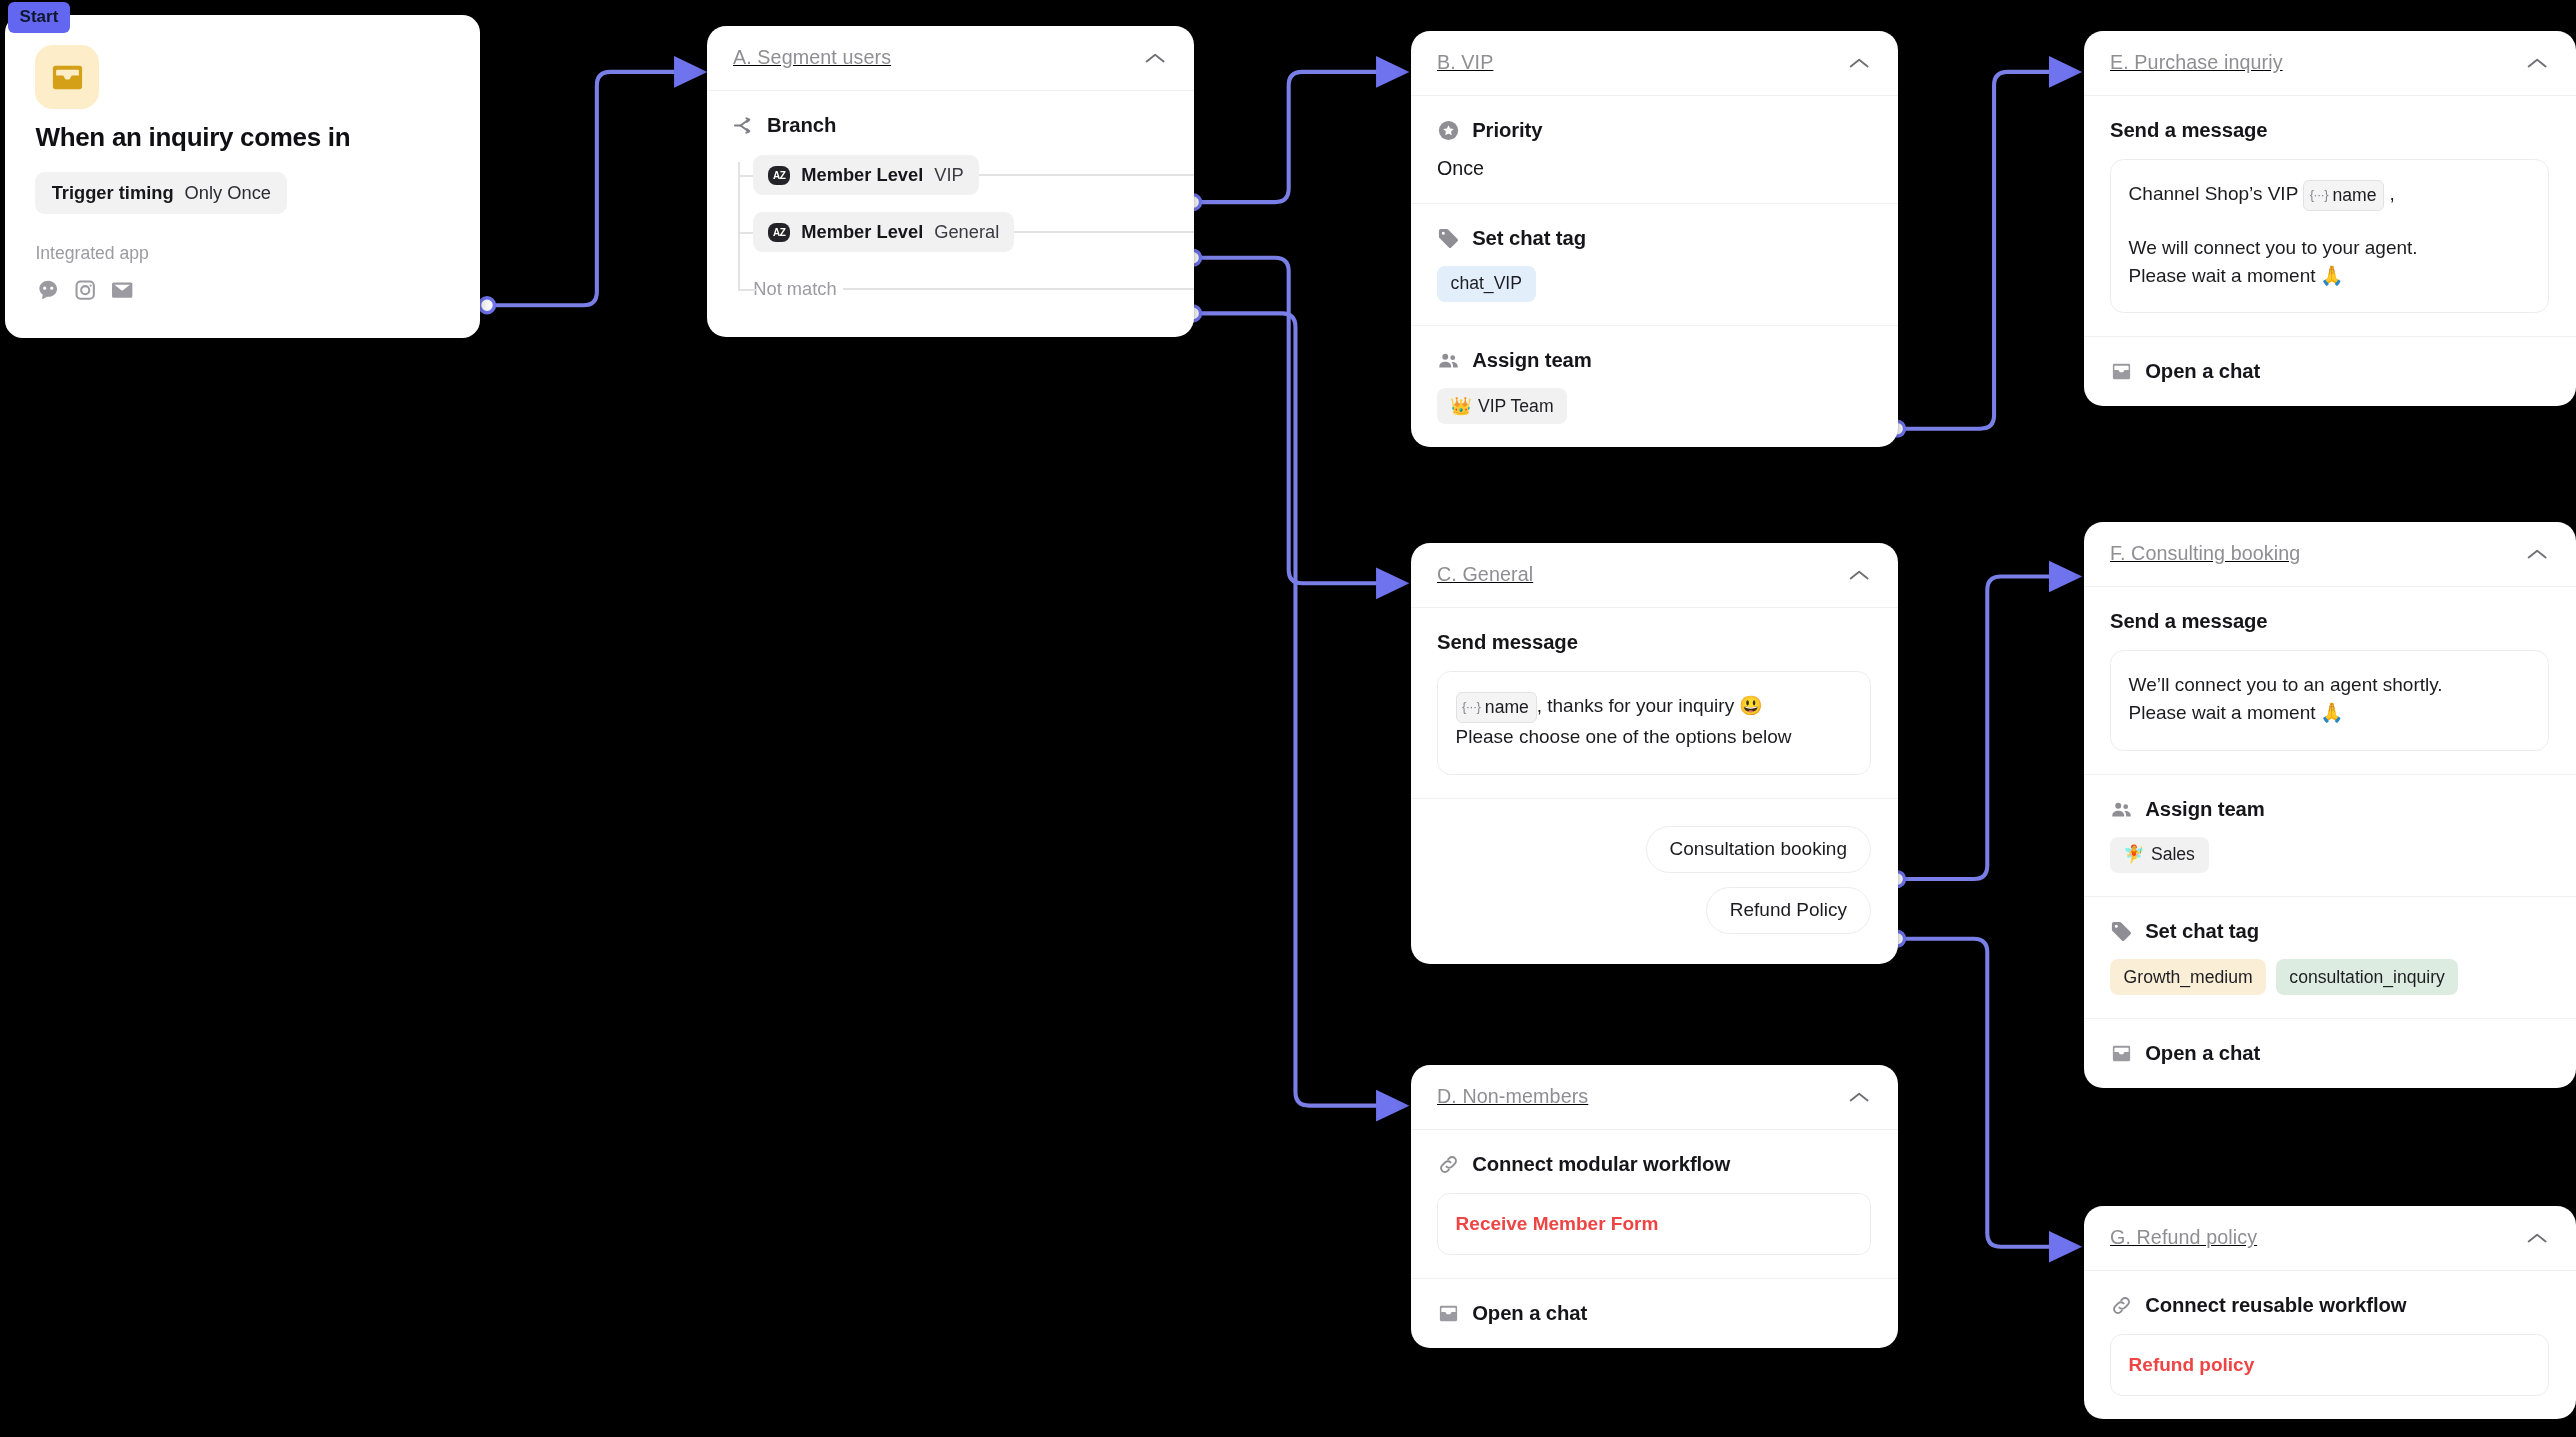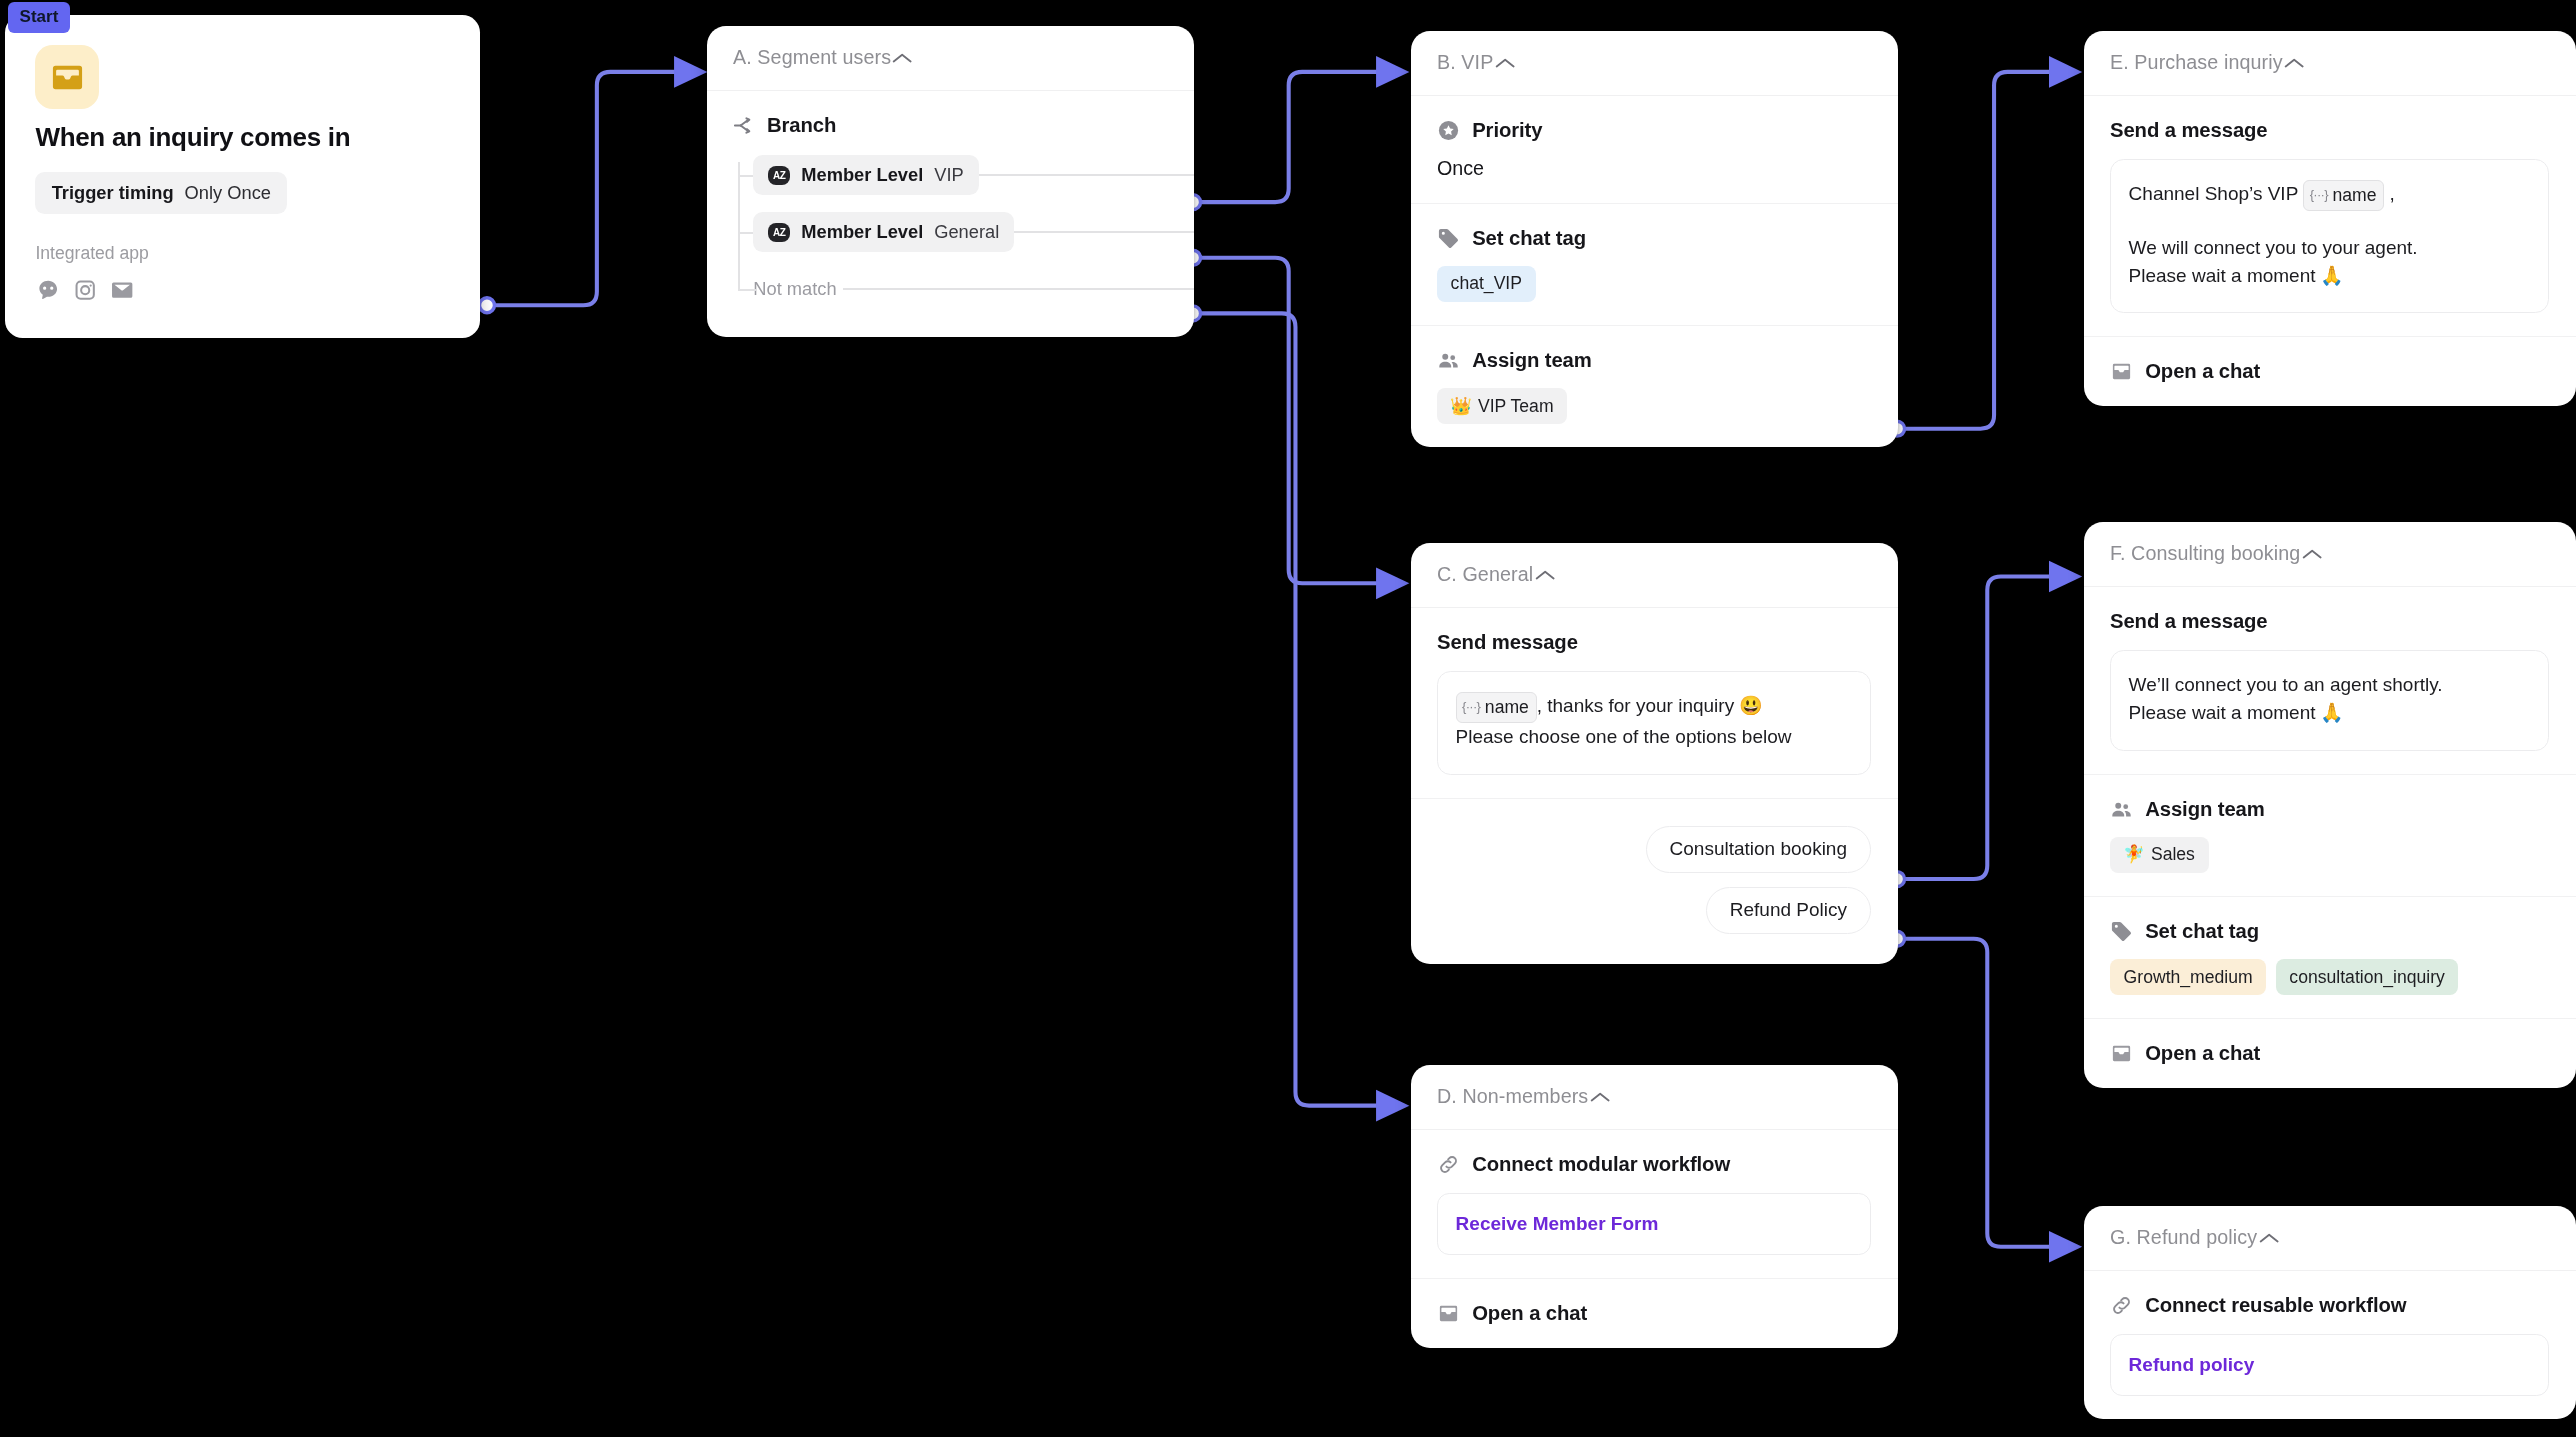--- a/index.html
+++ b/index.html
@@ -17,23 +17,24 @@
   
   .node {
     position: absolute;
     background: #ffffff;
     border-radius: 19px;
     box-shadow: 0 4.1px 15px rgba(0,0,0,.28), 0 0.7px 2.7px rgba(0,0,0,.18);
     z-index: 3;
     overflow: hidden;
   }
   .node-head {
-    display: flex; align-items: center; 
+    display: flex; align-items: center; justify-content: space-between;
     padding: 20.3px 27px 20.3px 26px;
     border-bottom: 1.4px solid #f0f0f1;
+    text-decoration: underline;
   }
   .node-title { font-size: 19.7px; color: #8e8e93; letter-spacing: 0.1px; }
   .chev {
     width: 23px; height: 23px; flex: none;
     display: flex; align-items: center; justify-content: center;
   }
   .chev svg { width: 20.3px; height: 12.2px; }
   .section { padding: 23px 27px 23px 26px; border-bottom: 1.4px solid #f1f1f2; }
   .section:last-child { border-bottom: none; }
   .sec-head { display: flex; align-items: center; gap: 12.2px; margin-bottom: 0; }
@@ -128,21 +129,21 @@
   
   .reply-wrap { display: flex; flex-direction: column; align-items: flex-end; gap: 13.6px; padding: 27px 27px 30px; }
   .reply-btn {
     border: 1.4px solid #ececee; border-radius: 678px;
     padding: 11.5px 23px; font-size: 19px; color: #1c1c20; background: #fff;
   }
 
   
   .sub-box {
     margin-top: 17.6px; border: 1.4px solid #ececee; border-radius: 12.2px;
-    padding: 19px 17.6px; font-size: 19px; font-weight: bold; color: #6d28d9;
+    padding: 19px 17.6px; font-size: 19px; font-weight: bold; color: #ef4444;
   }
 
   
   #node-a { left: 707px; top: 26px;  width: 487px; }
   #node-b { left: 1411px; top: 31px;  width: 487px; }
   #node-c { left: 1411px; top: 543px; width: 487px; }
   #node-d { left: 1411px; top: 1065px;width: 487px; }
   #node-e { left: 2084px; top: 31px;  width: 492px; }
   #node-f { left: 2084px; top: 522px; width: 492px; }
   #node-g { left: 2084px; top: 1206px;width: 492px; }

